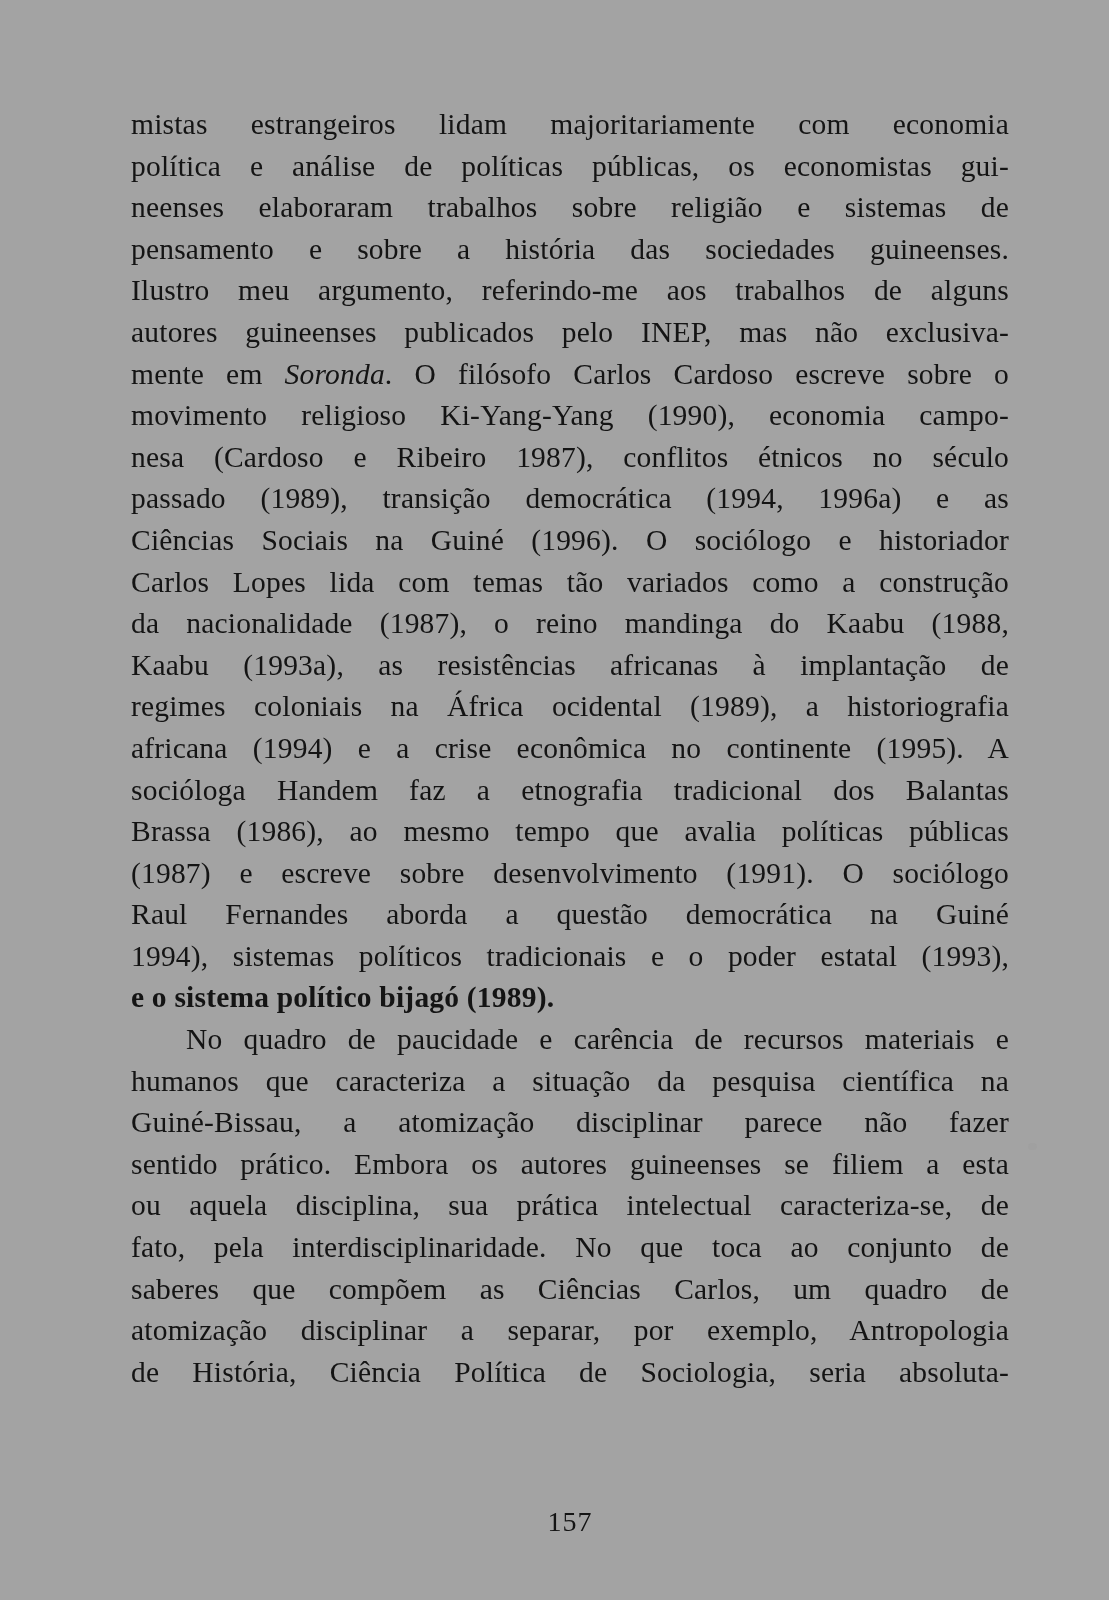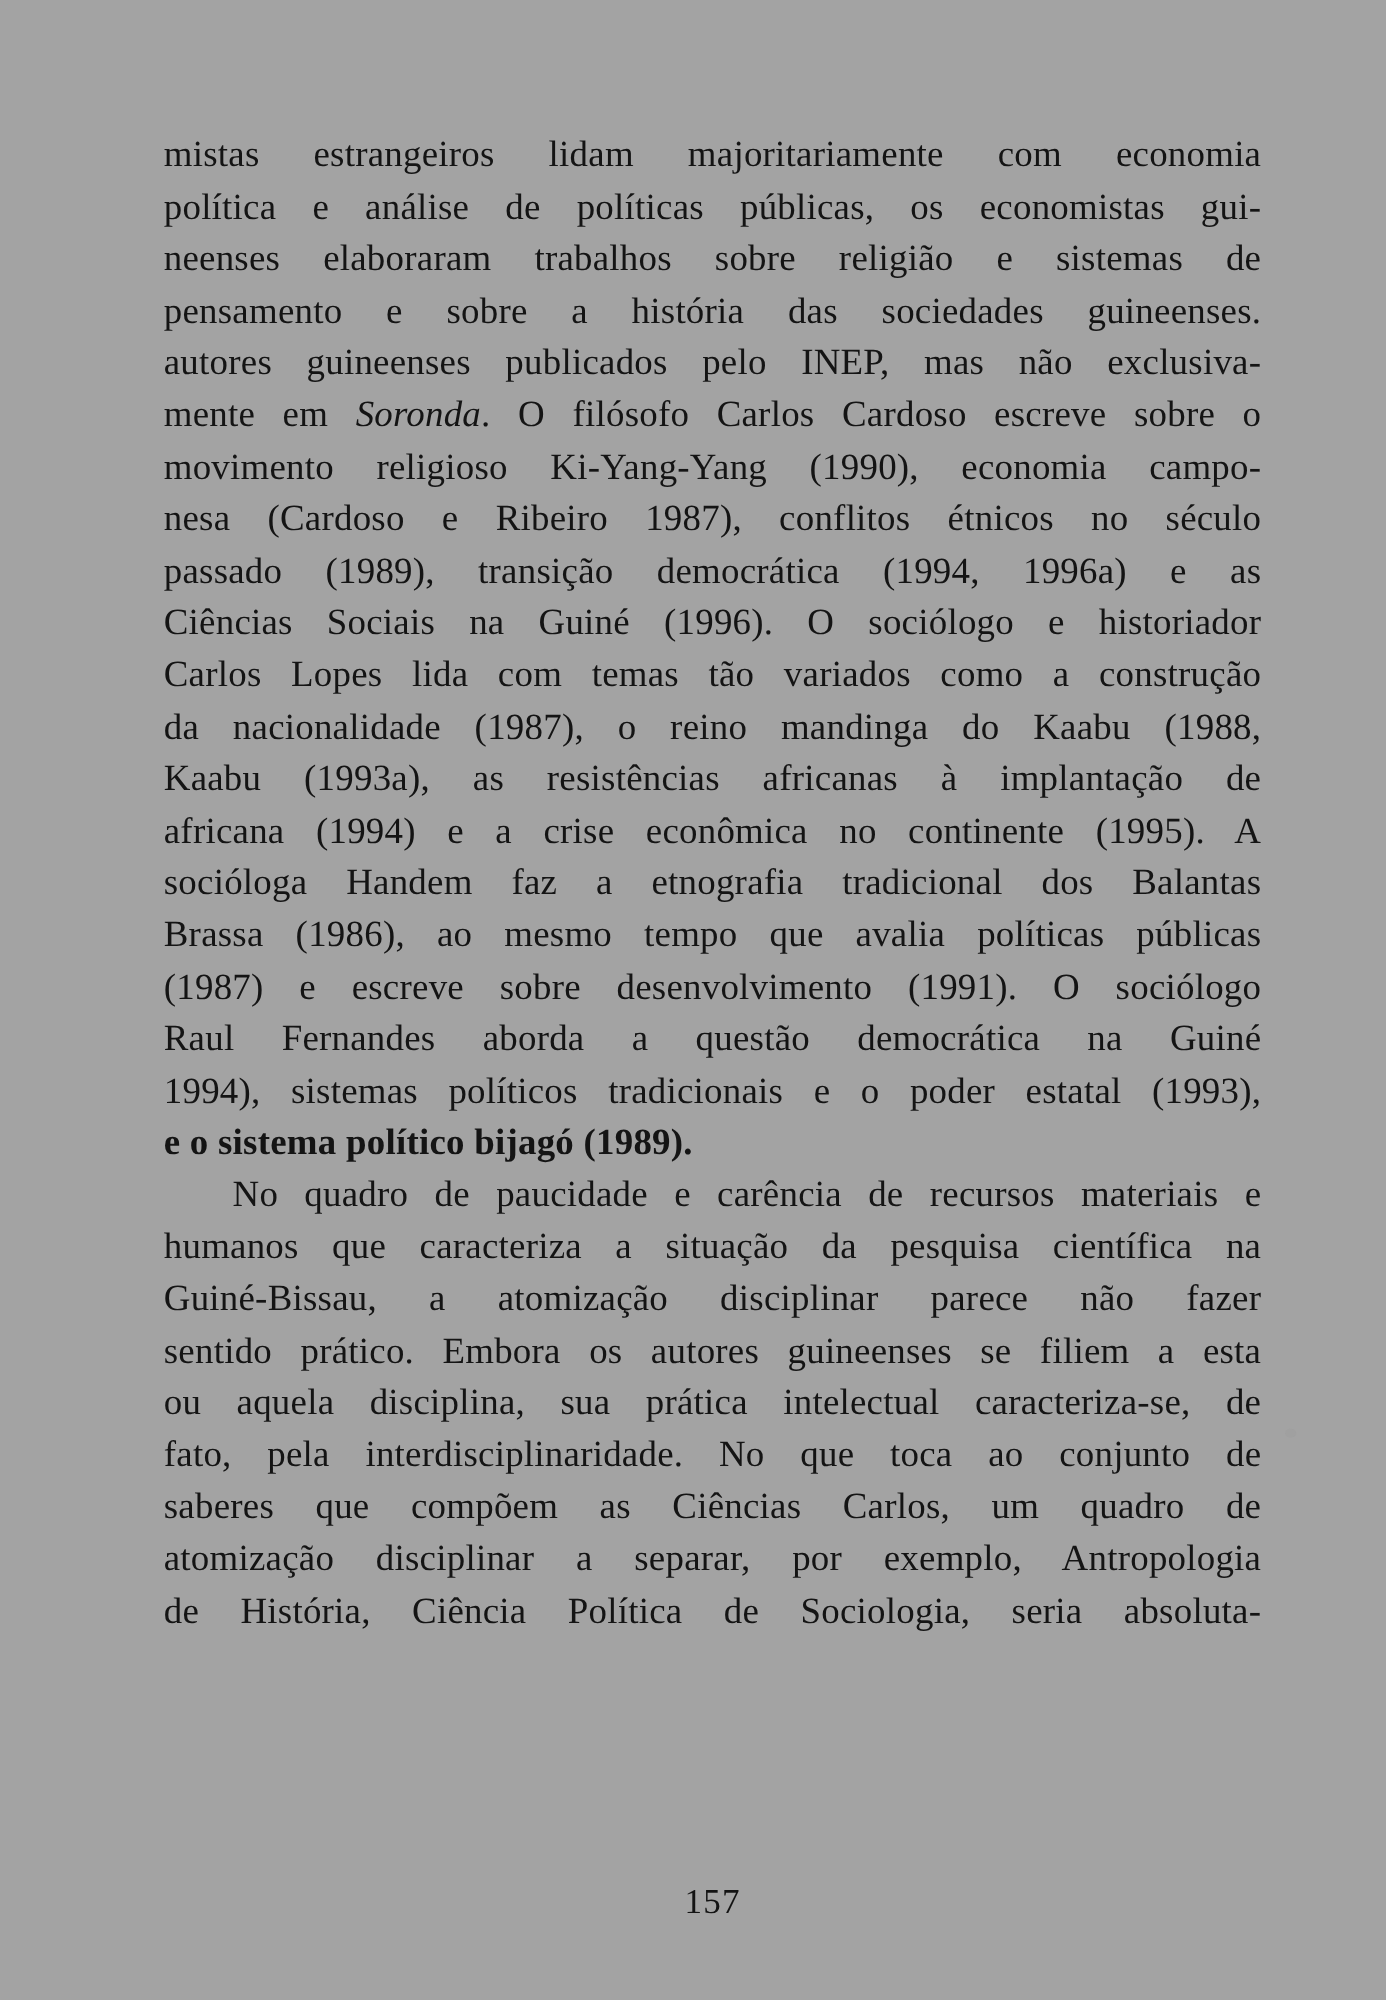--- a/index.html
+++ b/index.html
@@ -63,29 +63,31 @@
 </style>
 </head>
 <body>
 
 <div class="page">
   <div class="text-block" id="text-block">
       <div class="line">mistas estrangeiros lidam majoritariamente com economia</div>
       <div class="line">política e análise de políticas públicas, os economistas gui-</div>
       <div class="line">neenses elaboraram trabalhos sobre religião e sistemas de</div>
       <div class="line">pensamento e sobre a história das sociedades guineenses.</div>
+      <div class="line">Ilustro meu argumento, referindo-me aos trabalhos de alguns</div>
       <div class="line">autores guineenses publicados pelo INEP, mas não exclusiva-</div>
       <div class="line"><span>mente em </span><span class="it">Soronda</span><span>. O filósofo Carlos Cardoso escreve sobre o</span></div>
       <div class="line">movimento religioso Ki-Yang-Yang (1990), economia campo-</div>
       <div class="line">nesa (Cardoso e Ribeiro 1987), conflitos étnicos no século</div>
       <div class="line">passado (1989), transição democrática (1994, 1996a) e as</div>
       <div class="line">Ciências Sociais na Guiné (1996). O sociólogo e historiador</div>
       <div class="line">Carlos Lopes lida com temas tão variados como a construção</div>
       <div class="line">da nacionalidade (1987), o reino mandinga do Kaabu (1988,</div>
       <div class="line">Kaabu (1993a), as resistências africanas à implantação de</div>
+      <div class="line">regimes coloniais na África ocidental (1989), a historiografia</div>
       <div class="line">africana (1994) e a crise econômica no continente (1995). A</div>
       <div class="line">socióloga Handem faz a etnografia tradicional dos Balantas</div>
       <div class="line">Brassa (1986), ao mesmo tempo que avalia políticas públicas</div>
       <div class="line">(1987) e escreve sobre desenvolvimento (1991). O sociólogo</div>
       <div class="line">Raul Fernandes aborda a questão democrática na Guiné</div>
       <div class="line">1994), sistemas políticos tradicionais e o poder estatal (1993),</div>
       <div class="line no-justify">e o sistema político bijagó (1989).</div>
       <div class="line indent">No quadro de paucidade e carência de recursos materiais e</div>
       <div class="line">humanos que caracteriza a situação da pesquisa científica na</div>
       <div class="line">Guiné-Bissau, a atomização disciplinar parece não fazer</div>

